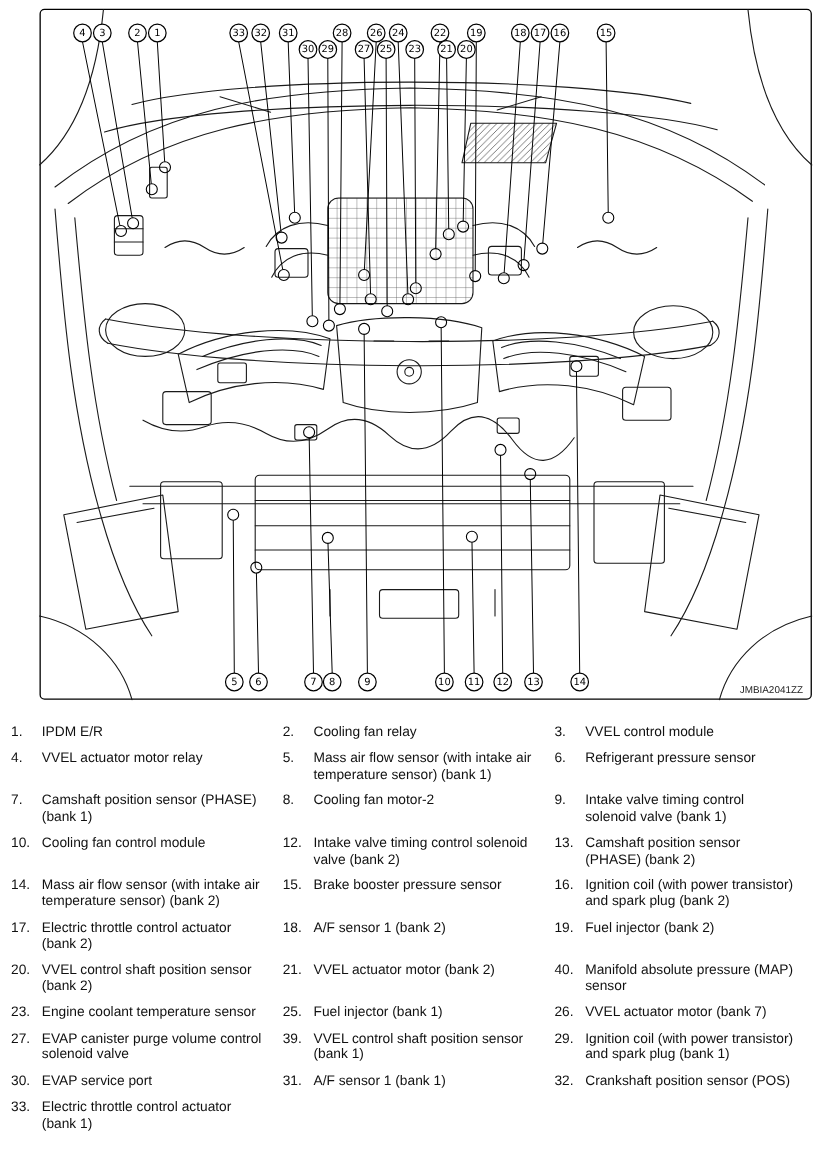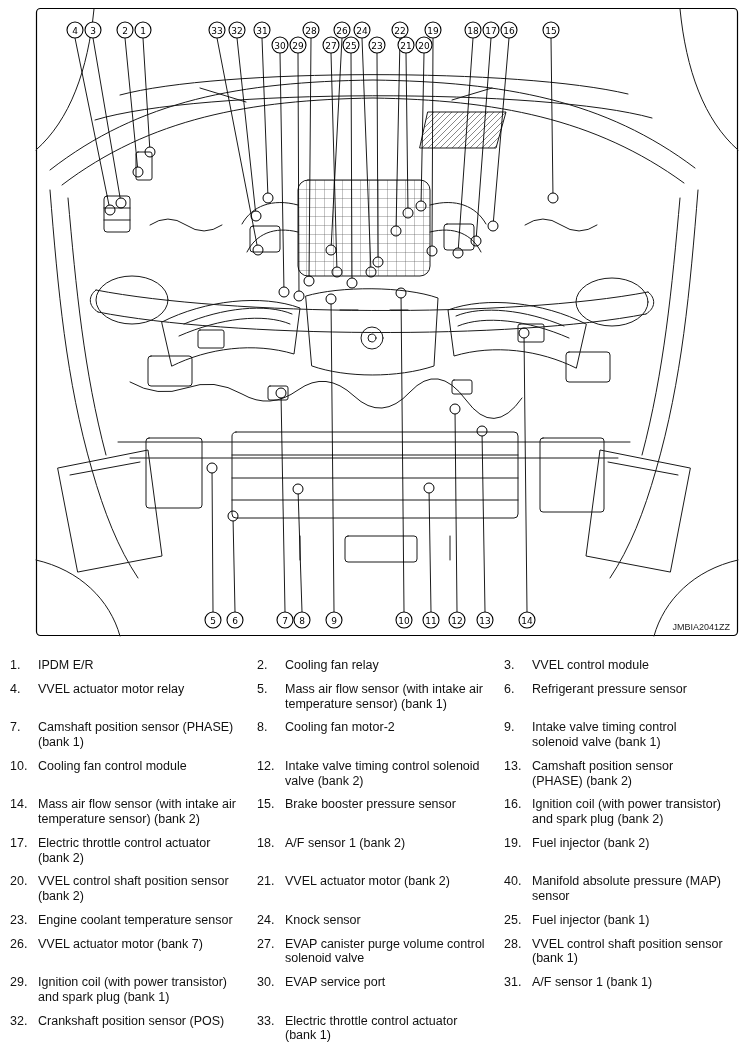--- a/index.html
+++ b/index.html
@@ -419,37 +419,33 @@
       </div>
       <div class="legend-item">
         <span class="legend-num">40.</span>
         <span class="legend-label">Manifold absolute pressure (MAP) sensor</span>
       </div>
       <div class="legend-item">
         <span class="legend-num">23.</span>
         <span class="legend-label">Engine coolant temperature sensor</span>
       </div>
       <div class="legend-item">
-        <span class="legend-num">24.</span>
-        <span class="legend-label">Knock sensor</span>
-      </div>
-      <div class="legend-item">
         <span class="legend-num">25.</span>
         <span class="legend-label">Fuel injector (bank 1)</span>
       </div>
       <div class="legend-item">
         <span class="legend-num">26.</span>
         <span class="legend-label">VVEL actuator motor (bank 7)</span>
       </div>
       <div class="legend-item">
         <span class="legend-num">27.</span>
         <span class="legend-label">EVAP canister purge volume control solenoid valve</span>
       </div>
       <div class="legend-item">
-        <span class="legend-num">28.</span>
+        <span class="legend-num">39.</span>
         <span class="legend-label">VVEL control shaft position sensor (bank 1)</span>
       </div>
       <div class="legend-item">
         <span class="legend-num">29.</span>
         <span class="legend-label">Ignition coil (with power transistor) and spark plug (bank 1)</span>
       </div>
       <div class="legend-item">
         <span class="legend-num">30.</span>
         <span class="legend-label">EVAP service port</span>
       </div>

